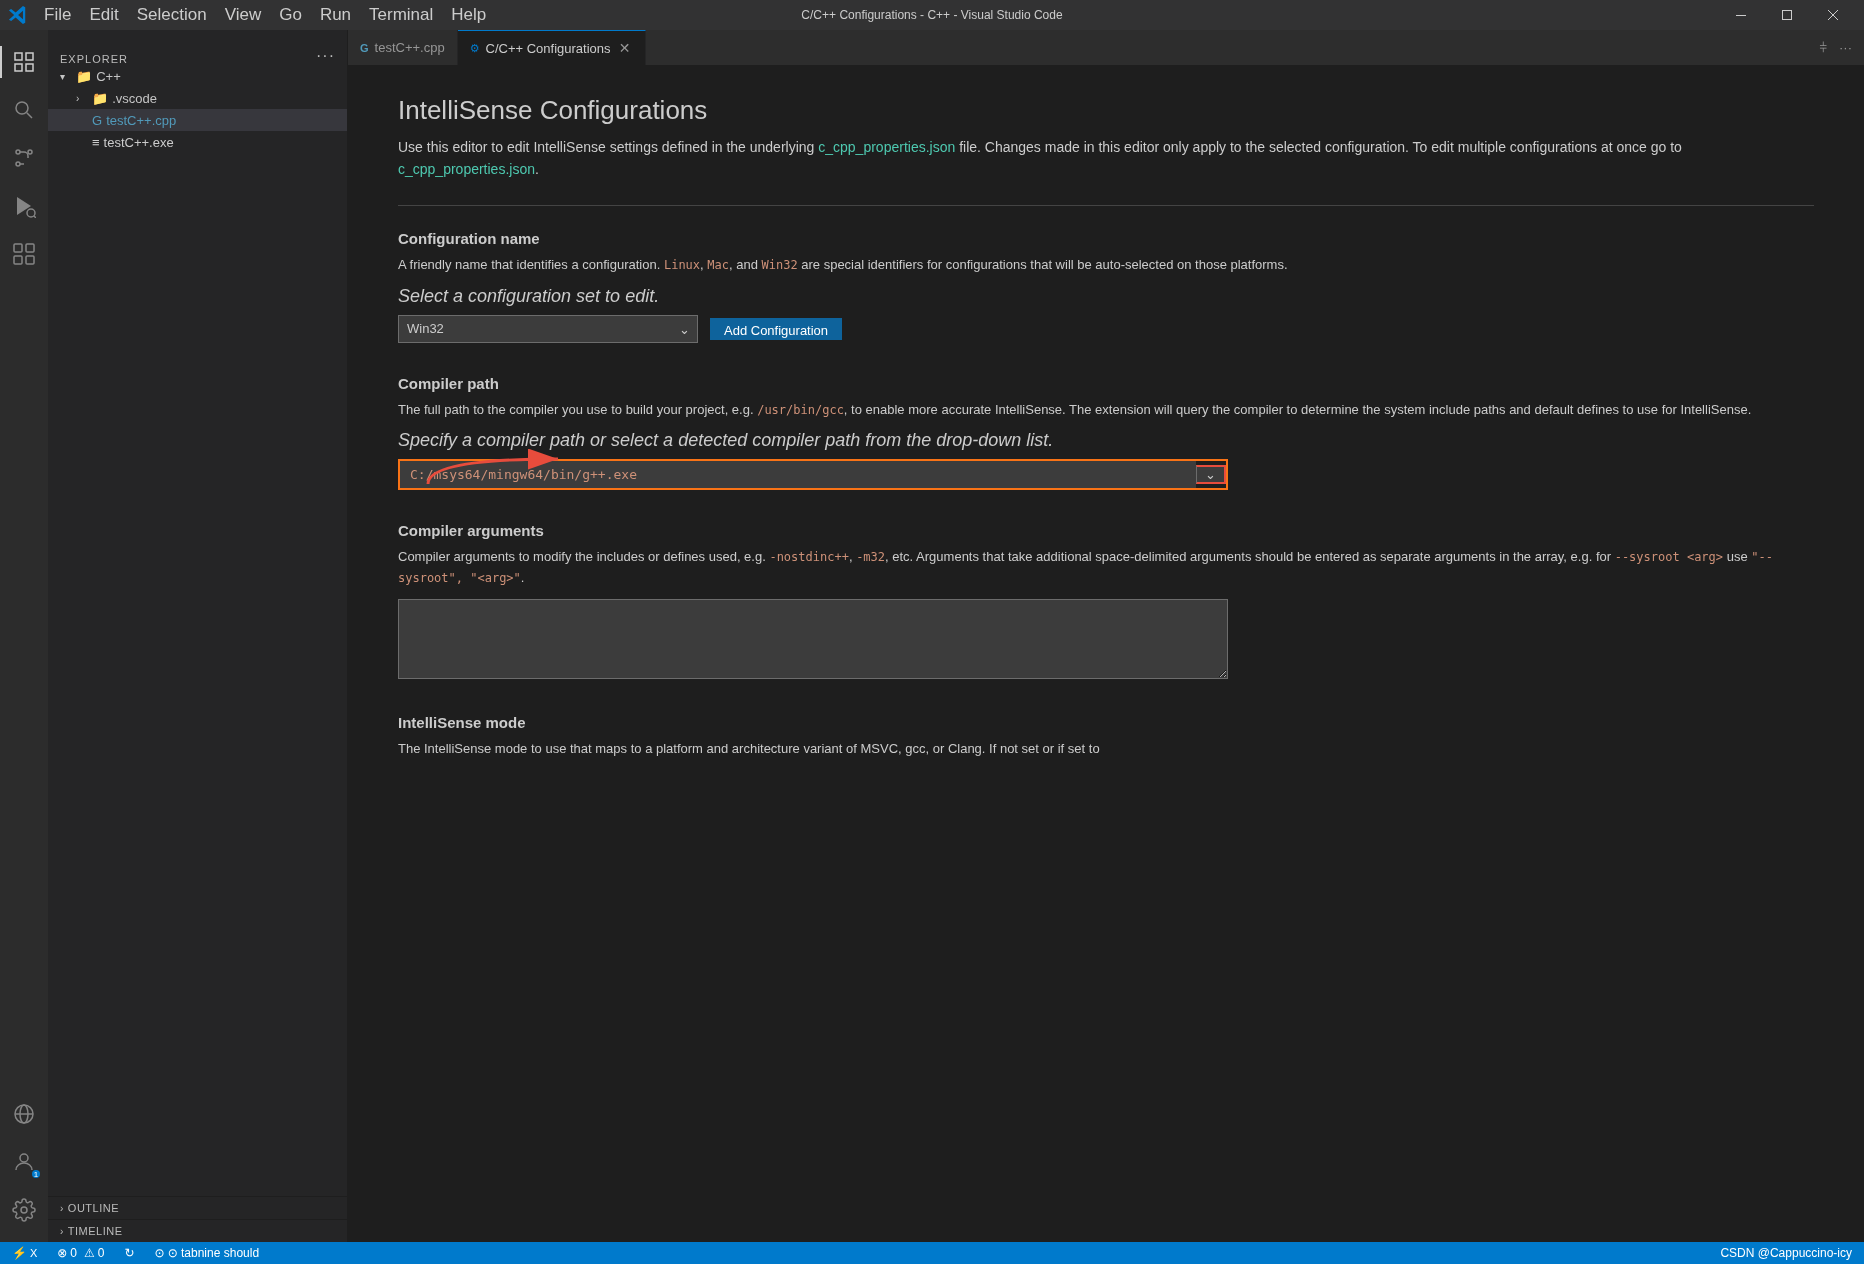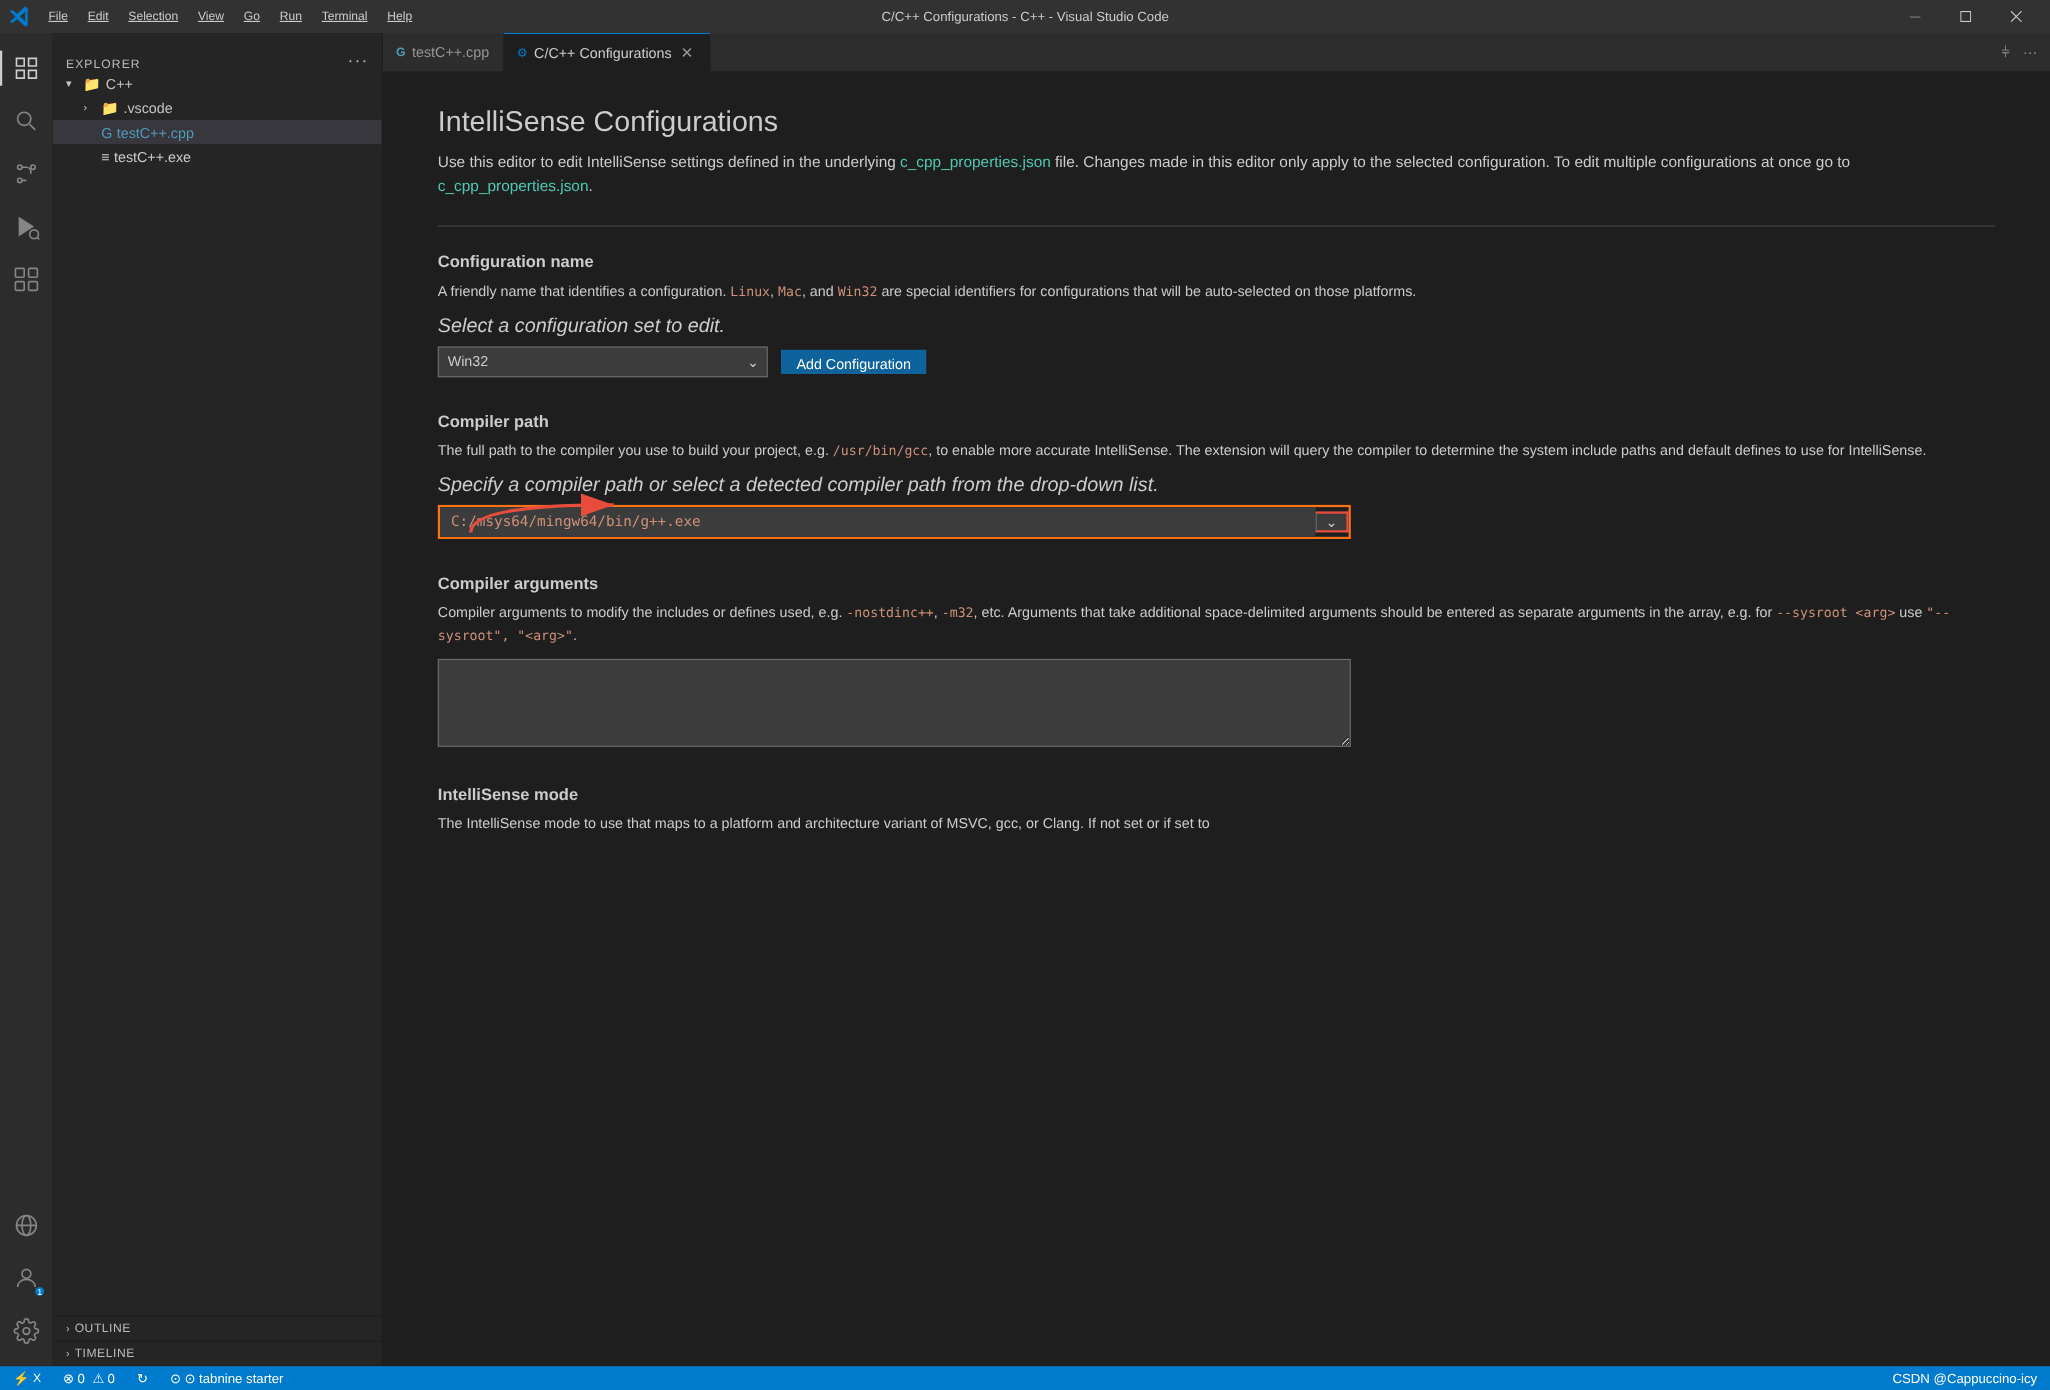--- a/index.html
+++ b/index.html
@@ -24,23 +24,22 @@
       padding: 0 8px;
       flex-shrink: 0;
       position: relative;
     }
     .titlebar-menus {
       display: flex; gap: 2px;
     }
     .titlebar-menu-item {
       padding: 2px 8px;
       color: #cccccc;
-      font-size: 11px;
-      cursor: pointer;
-      text-decoration: underline;
+      font-size: 17px;
+      cursor: pointer;
     }
     .titlebar-title {
       position: absolute;
       left: 50%; transform: translateX(-50%);
       font-size: 12px;
       color: #cccccc;
     }
     .titlebar-controls {
       margin-left: auto;
       display: flex; gap: 0;
@@ -598,21 +597,21 @@
       <span>⊗</span>
       <span>0</span>
       <span style="margin-left:4px">⚠</span>
       <span>0</span>
     </div>
     <div class="status-item">
       <span>↻</span>
     </div>
     <div class="status-item">
       <span>⊙</span>
-      <span>⊙ tabnine starter</span>
+      <span>⊙ tabnine should</span>
     </div>
   </div>
   <div class="status-bar-right">
     <div class="status-item">
       <span>CSDN @Cappuccino-icy</span>
     </div>
   </div>
 </div>
 
 </body></html>

